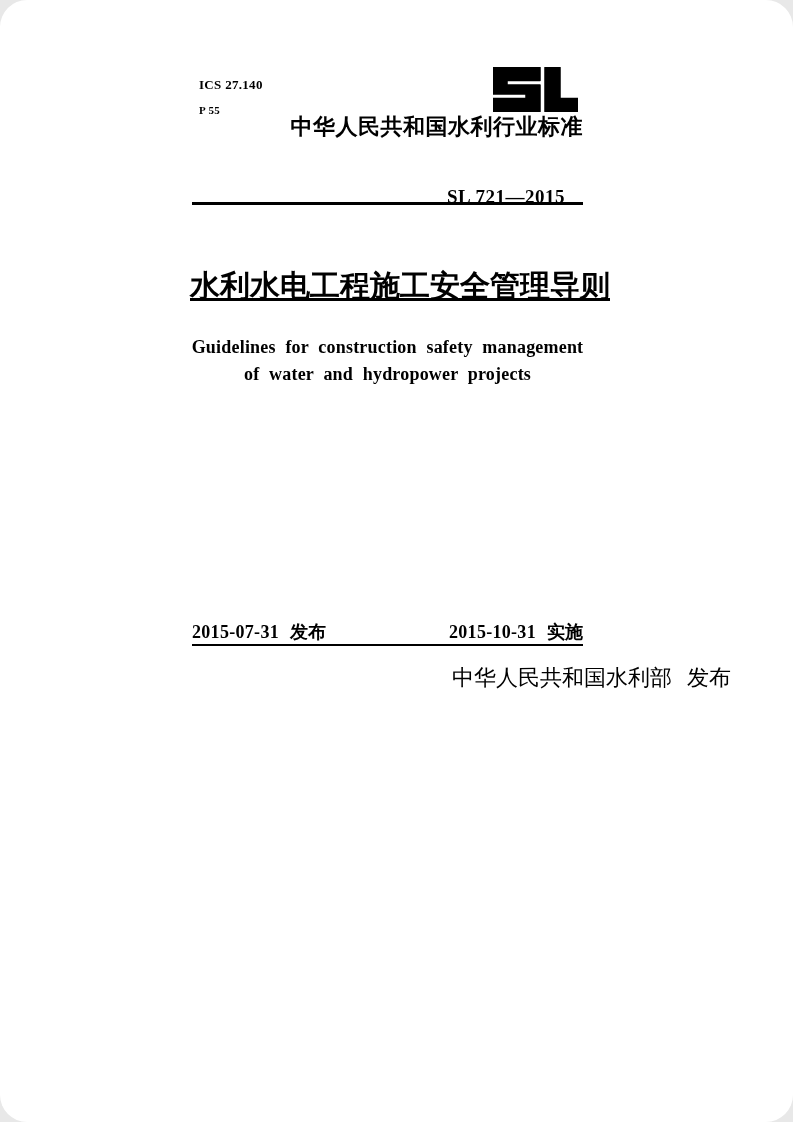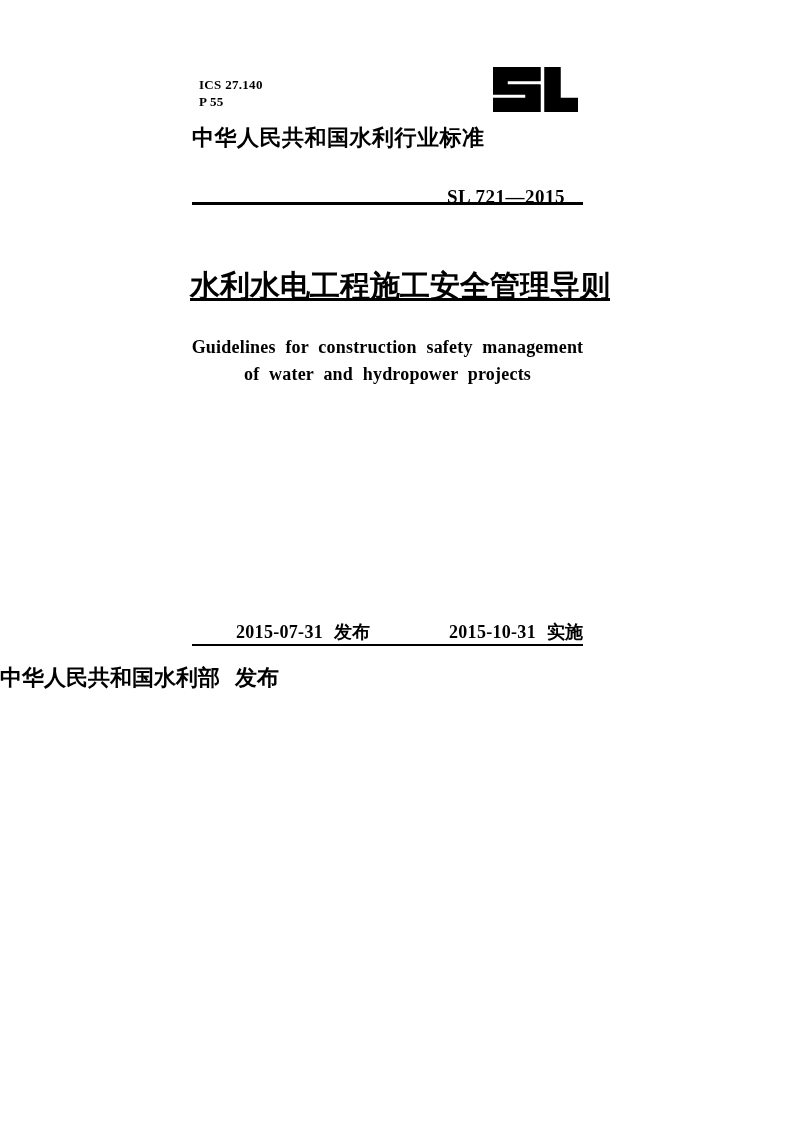--- a/index.html
+++ b/index.html
@@ -5,41 +5,42 @@
   * { margin: 0; padding: 0; box-sizing: border-box; }
   html, body { background: #e8e8e8; }
   .page {
     position: relative;
     width: 793px;
     height: 1122px;
     background: #ffffff;
     overflow: hidden;
     font-family: "Liberation Sans", "DejaVu Sans", sans-serif;
     color: #000;
+    border-radius: 27px;
   }
   .hei   { font-family: "Liberation Sans", "DejaVu Sans", sans-serif; }
 
   .abs { position: absolute; }
 
   .ics-code {
     left: 199px; top: 77px;
     font-family: "Liberation Serif", "DejaVu Serif", serif;
     font-weight: bold; font-size: 13px; letter-spacing: 0.3px;
   }
   .class-code {
-    left: 199px; top: 94px;
+    left: 199px; top: 104px;
     font-family: "Liberation Serif", "DejaVu Serif", serif;
-    font-weight: bold; font-size: 13px; letter-spacing: 0.3px; text-align: right;
+    font-weight: bold; font-size: 11px; letter-spacing: 0.3px; text-align: right;
   }
 
   .sl-logo { left: 493px; top: 67px; }
 
   .standard-type {
-    left: 192px; top: 123px; width: 391px;
-    text-align: left;
+    left: 192px; top: 112px; width: 391px;
+    text-align: right;
     font-size: 22px; font-weight: 600;
     letter-spacing: 0.5px;
     white-space: nowrap;
   }
   .standard-number {
     right: 228px; top: 162px;
     font-family: "Liberation Serif", "DejaVu Serif", serif;
     font-weight: bold; font-size: 19px; letter-spacing: 0.5px;
     white-space: nowrap;
     margin-top: 24px;
@@ -71,33 +72,33 @@
   .title-en.line2 { top: 364px; }
 
   .date-row {
     left: 192px; top: 620px; width: 391px;
     display: flex; justify-content: space-between; align-items: baseline;
     font-size: 18px;
     white-space: nowrap;
   }
   .date-num {
     font-family: "Liberation Serif", "DejaVu Serif", serif;
-    font-weight: bold; letter-spacing: 0.3px; margin-left: 44px;
+    font-weight: bold; letter-spacing: 0.3px;
   }
   .date-label { font-weight: 600; margin-left: 6px; }
 
   .rule-bottom {
     left: 192px; top: 644px; width: 391px; height: 2px;
     background: #000;
   }
 
   .publisher-row {
     left: 0; top: 663px; width: 731px;
-    text-align: left;
-    font-size: 22px; font-weight: 700;
+    text-align: right;
+    font-size: 22px; font-weight: 400;
     white-space: nowrap;
   }
   .publisher-action { margin-left: 15px; }
 </style>
 </head>
 <body>
 
 <div class="page">
 
   <div class="abs ics-code">ICS 27.140</div>

